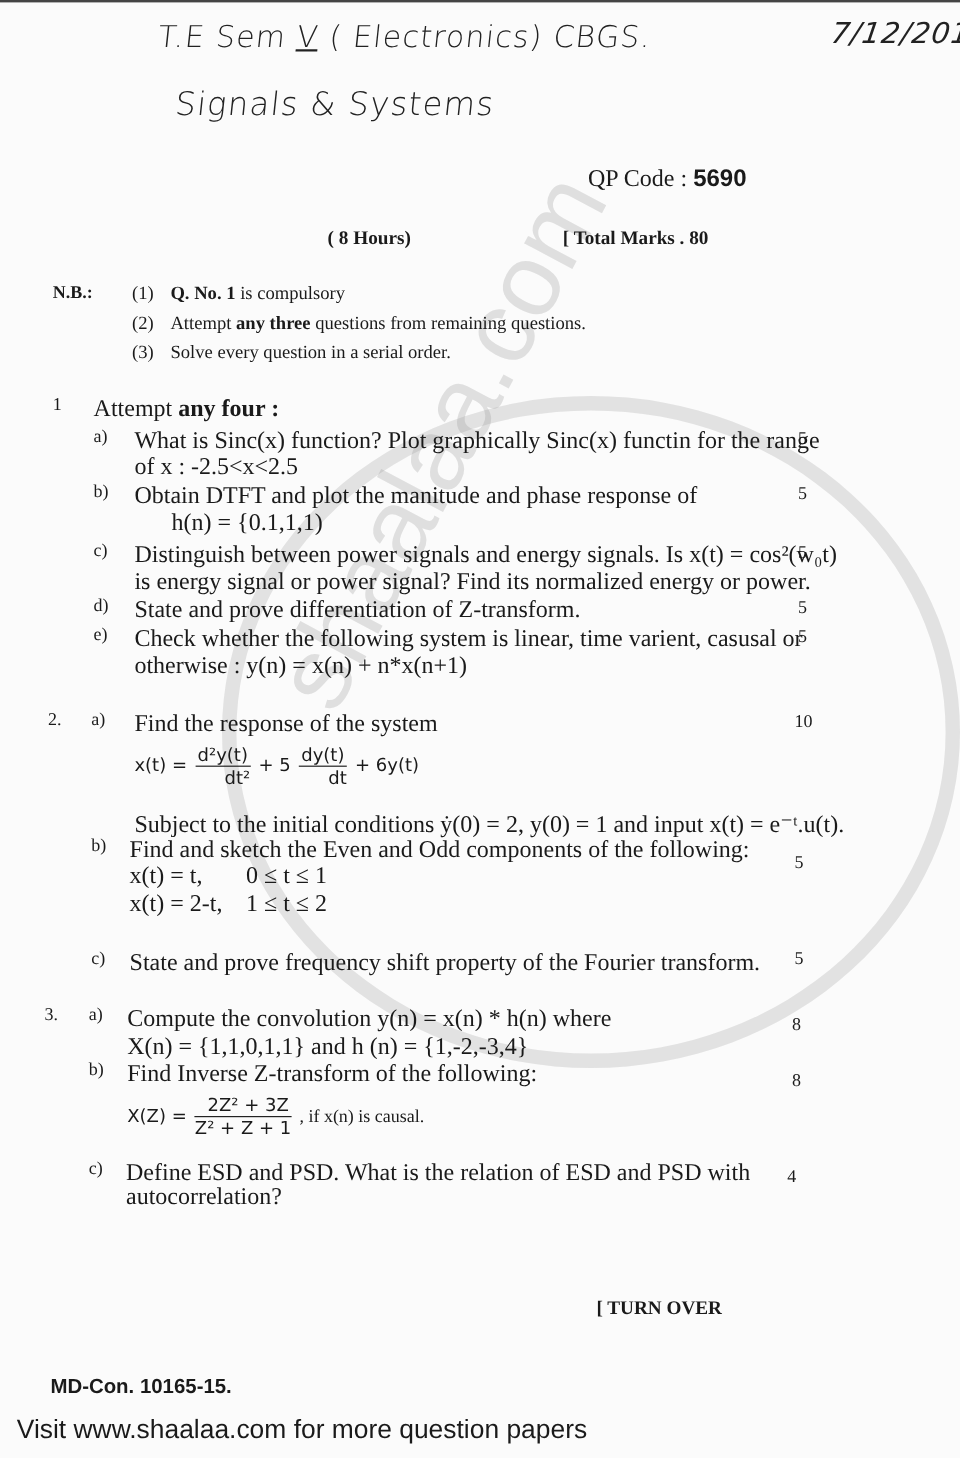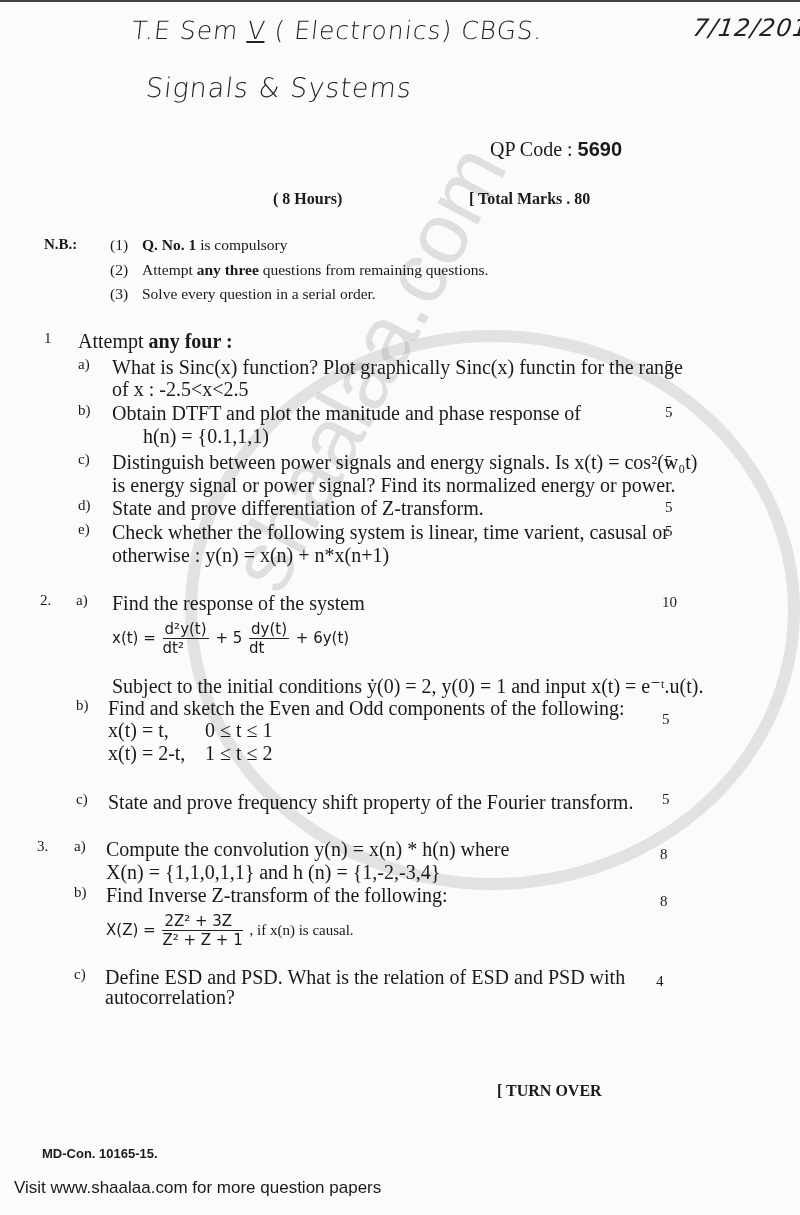--- a/index.html
+++ b/index.html
@@ -22,27 +22,27 @@
   .total { left: 469px; top: 190px; font-size: 16px; font-weight: bold; }
 
   .nb-label { left: 44px; top: 236px; font-size: 15px; font-weight: bold; }
   .nb-item { left: 110px; font-size: 15.5px; }
   .nb-item .num { display: inline-block; width: 32px; }
   .qn { position: absolute; font-size: 15px; }
   .sub { position: absolute; font-size: 15px; }
   .line { position: absolute; font-size: 20px; white-space: nowrap; }
   .mk { position: absolute; font-size: 15px; }
 
-  .frac { display: inline-block; vertical-align: middle; text-align: left; margin: 0 2px; }
+  .frac { display: inline-block; vertical-align: middle; text-align: right; margin: 0 2px; }
   .frac .n { display: block; border-bottom: 1px solid #222; padding: 0 2px; line-height: 18px; }
   .frac .d { display: block; line-height: 18px; }
   .eq { position: absolute; font-size: 15px; font-family: "DejaVu Sans", sans-serif; white-space: nowrap; }
 
-  .footer-code { left: 42px; top: 1146px; font-family: "Liberation Sans", sans-serif; font-weight: bold; font-size: 13px; text-align: right; }
-  .visit { left: 14px; top: 1178px; font-family: "Liberation Sans", sans-serif; font-size: 17px; }
+  .footer-code { left: 42px; top: 1146px; font-family: "Liberation Sans", sans-serif; font-weight: bold; font-size: 17px; text-align: right; }
+  .visit { left: 14px; top: 1178px; font-family: "Liberation Sans", sans-serif; font-size: 22px; }
   .turn { left: 497px; top: 1082px; font-size: 16px; font-weight: bold; }
 
   .watermark-ring {
     position: absolute; left: 185px; top: 330px; width: 615px; height: 560px;
     border: 12px solid rgba(160,160,160,0.28); border-radius: 50%; box-sizing: border-box;
     pointer-events: none;
   }
   .watermark-text {
     position: absolute; left: 210px; top: 560px; font-family: "Liberation Sans", sans-serif;
     font-size: 86px; color: rgba(150,150,150,0.28); transform: rotate(-62deg); transform-origin: left top;

